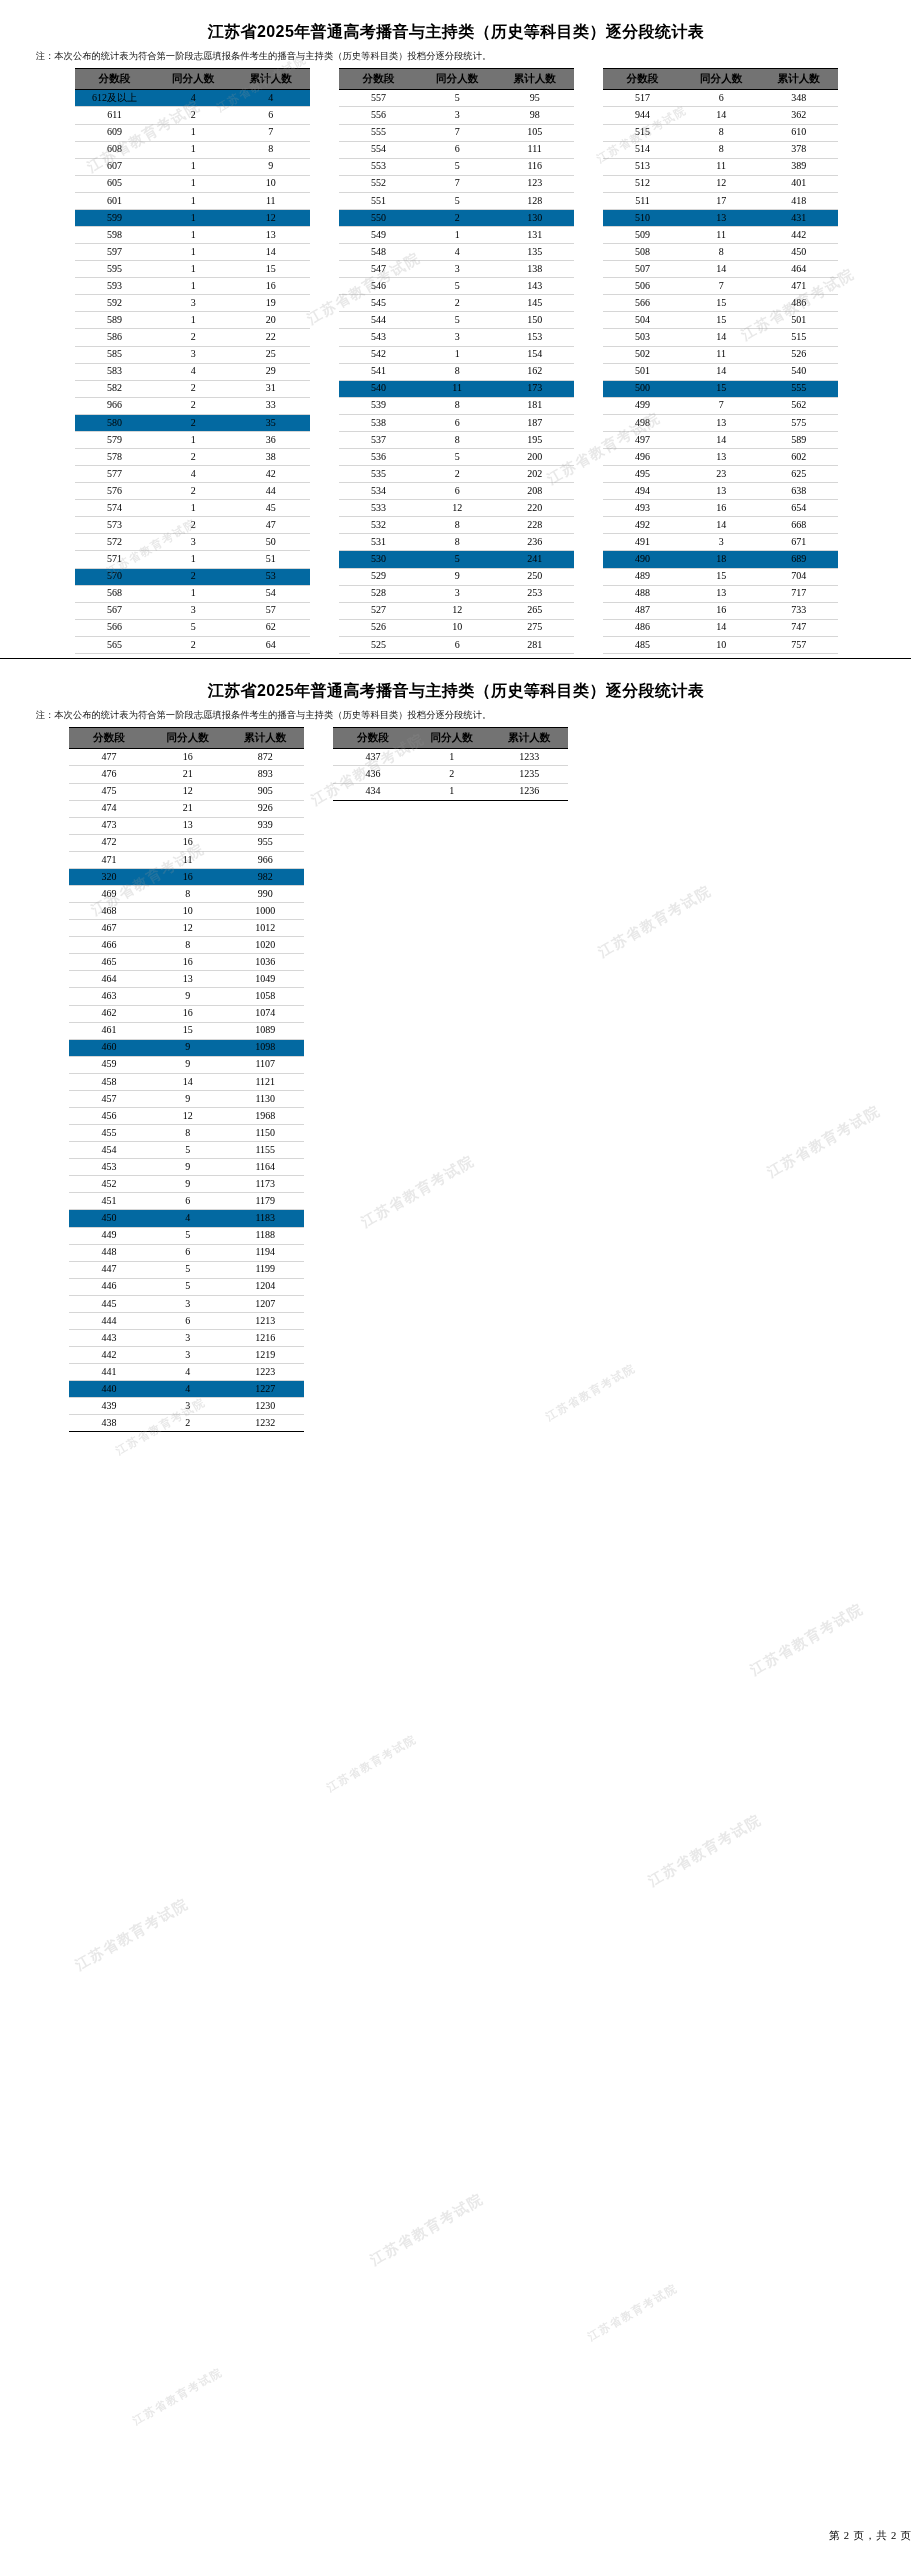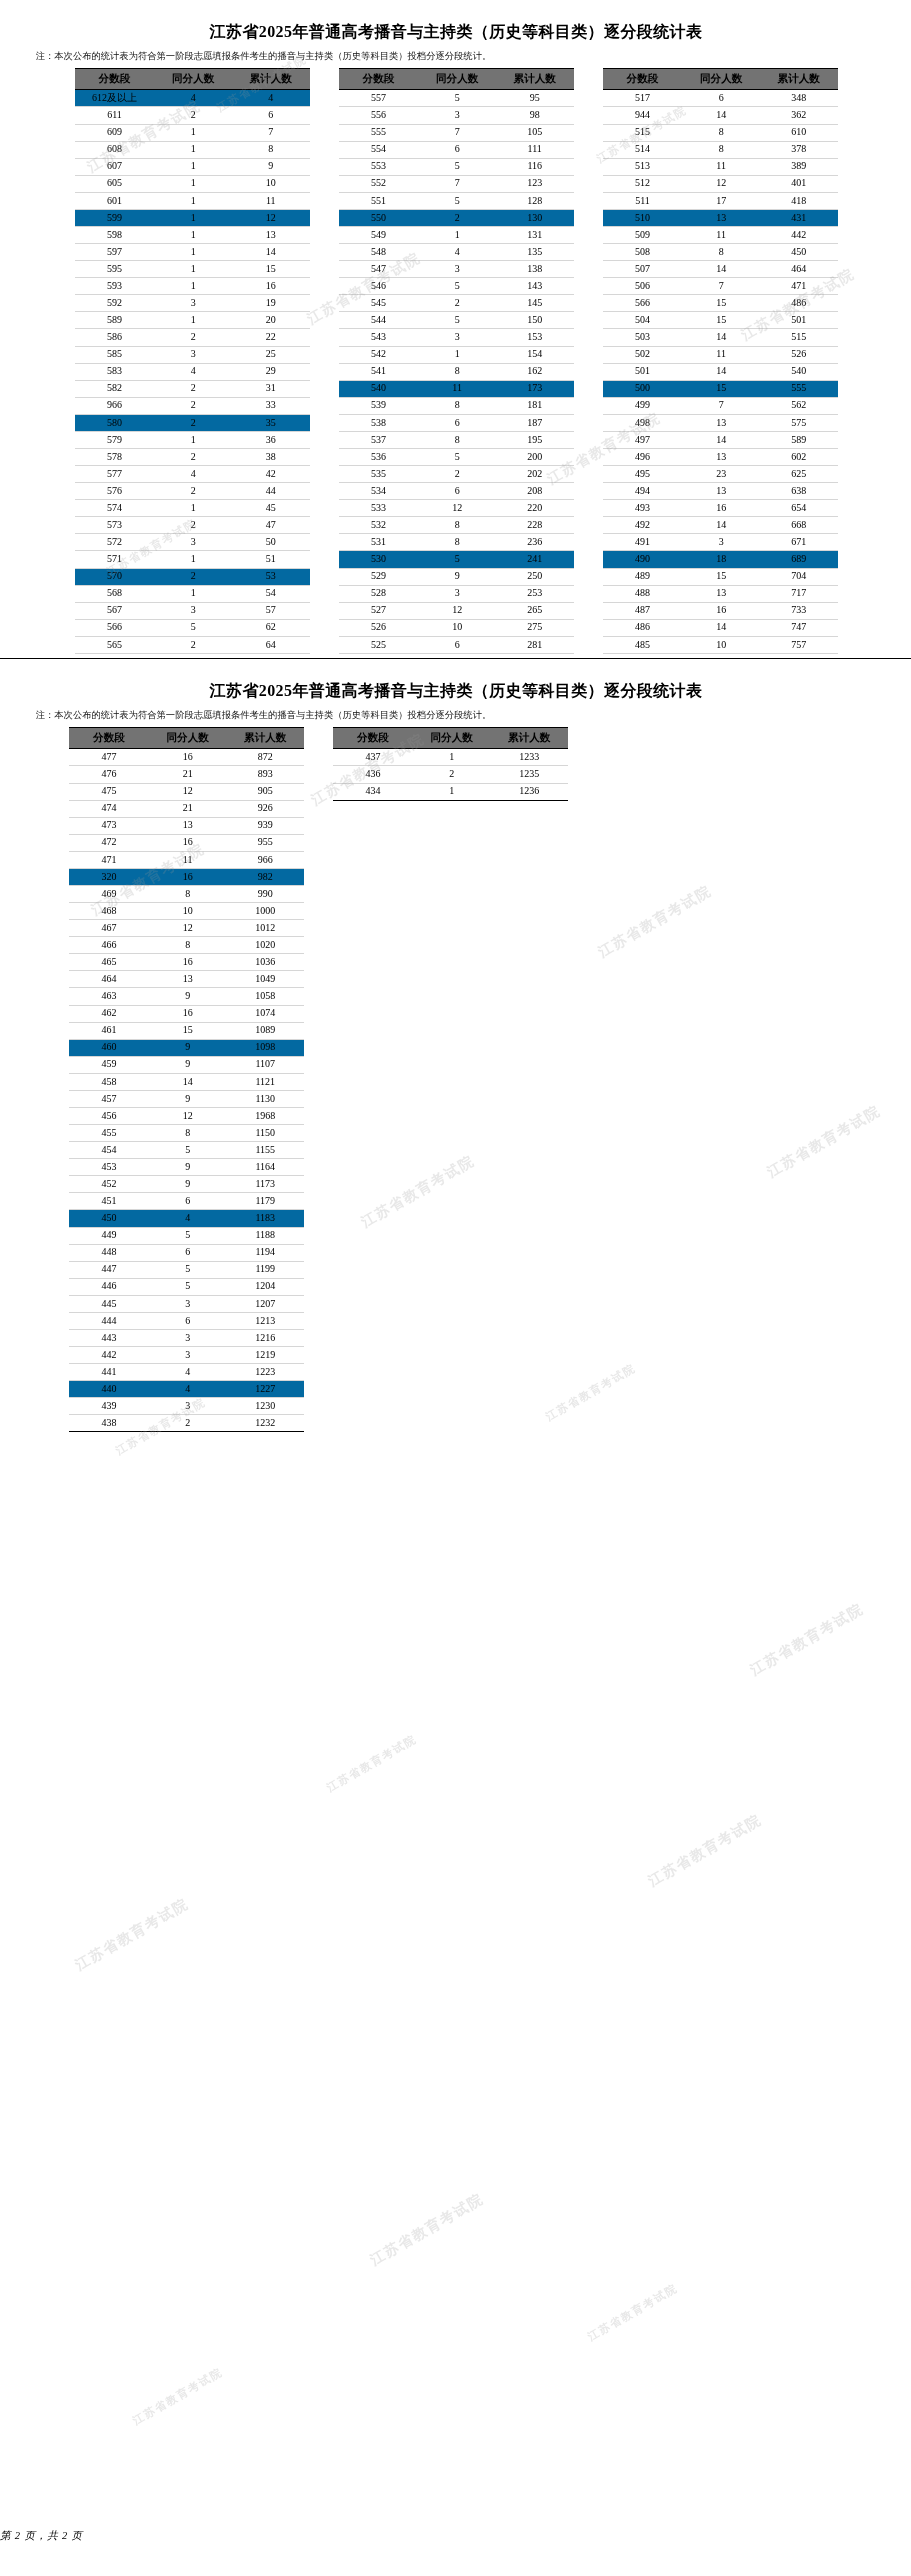--- a/index.html
+++ b/index.html
@@ -22,21 +22,21 @@
     height:0;
     border-top:0.8px solid #000;
     margin:0;
   }
   .doc-title{
     text-align:center;
     font-size:16px;
     font-weight:bold;
     letter-spacing:0.4px;
     margin:6.8px 0 6.8px 0;
-    font-family:Liberation Serif, serif;
+    font-family:Liberation Sans, sans-serif;
   }
   .doc-note{
     font-size:9.3px;
     line-height:1.3;
     margin:0 0 6.8px 1.7px;
     color:#111;
   }
   .tables-wrap{
     display:flex;
     justify-content:center;
@@ -69,25 +69,24 @@
   }
   table.score-table tr:last-child td{
     border-bottom:0.8px solid #000;
     margin-top:12px;
   }
   table.score-table col.c1{width:34%;}
   table.score-table col.c2{width:33%;}
   table.score-table col.c3{width:33%;}
   tr.hl td{background:#0369a1;}
   .footer{
-    text-align:left;
+    text-align:right;
     font-size:10.6px;
     margin-top:8.4px;
     letter-spacing:0.8px;
-    font-style:italic;
   }
   
   .wm{
     position:absolute;
     color:rgba(150,150,150,0.22);
     font-size:14.3px;
     font-weight:bold;
     letter-spacing:1.7px;
     transform:rotate(-30deg);
     white-space:nowrap;

